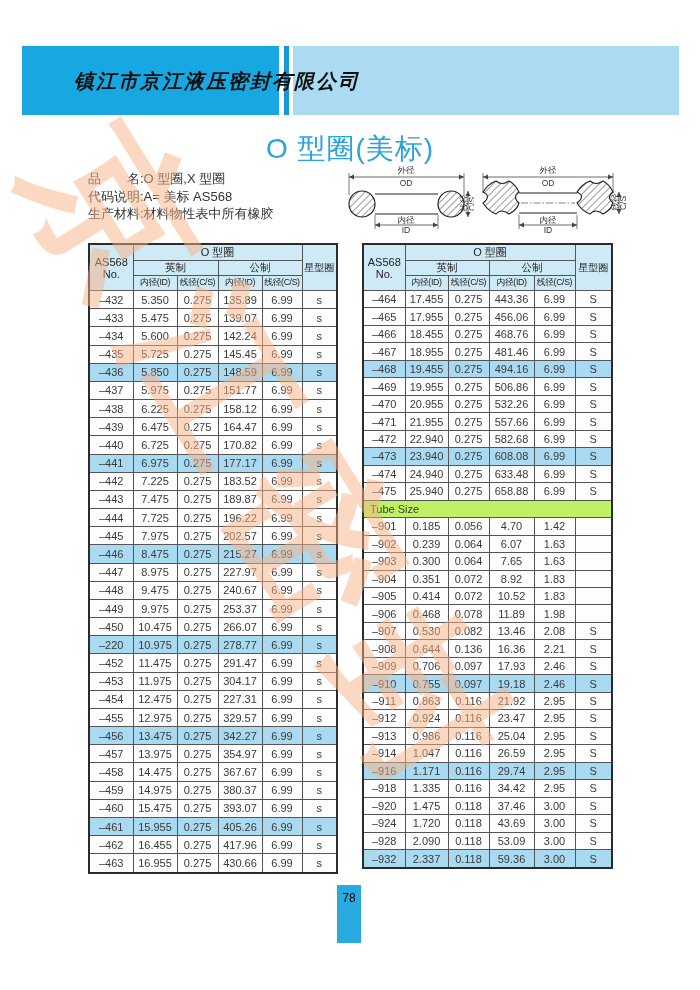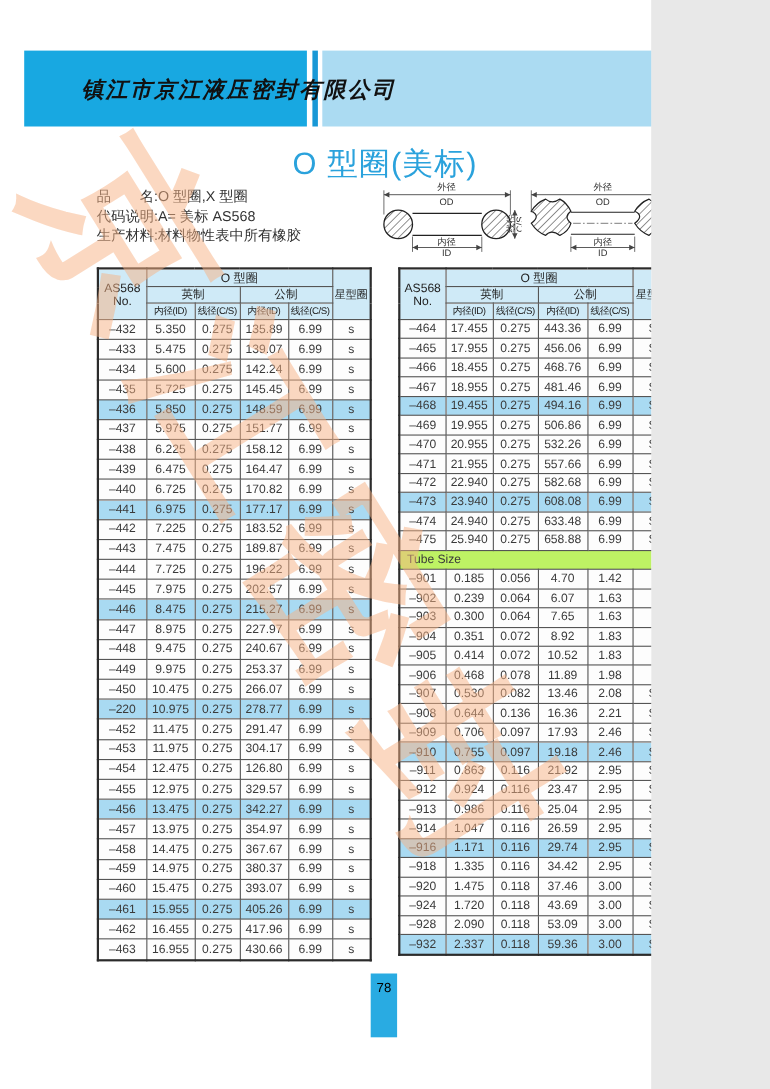--- a/index.html
+++ b/index.html
@@ -1,16 +1,16 @@
 <!DOCTYPE html>
 <html><head>
 <meta charset="utf-8">
 <style>
   html,body{margin:0;padding:0;background:#e8e8e8;}
-  .page{position:relative;width:592px;height:990px;background:#ffffff;overflow:hidden;
+  .page{position:relative;width:700px;height:990px;background:#ffffff;overflow:hidden;
         font-family:"Liberation Sans",sans-serif;}
 
   
   .company-box{position:absolute;left:22px;top:46px;width:257px;height:69px;background:#18a8e1;}
   .header-stripe{position:absolute;left:284px;top:46px;width:5px;height:69px;background:#1898d6;}
   .intro-box{position:absolute;left:293px;top:46px;width:386px;height:69px;background:#abdbf2;}
   .company-name{position:absolute;left:74px;top:68px;width:260px;
         font-family:"Liberation Serif",serif;font-weight:bold;font-style:italic;
         font-size:20px;letter-spacing:2px;color:#111;white-space:nowrap;}
   .intro-title{position:absolute;left:468px;top:62px;width:200px;
@@ -345,21 +345,21 @@
             <td>11.975</td>
             <td>0.275</td>
             <td>304.17</td>
             <td>6.99</td>
             <td>s</td>
           </tr>
           <tr>
             <td>–454</td>
             <td>12.475</td>
             <td>0.275</td>
-            <td>126.80</td>
+            <td>227.31</td>
             <td>6.99</td>
             <td>s</td>
           </tr>
           <tr>
             <td>–455</td>
             <td>12.975</td>
             <td>0.275</td>
             <td>329.57</td>
             <td>6.99</td>
             <td>s</td>

